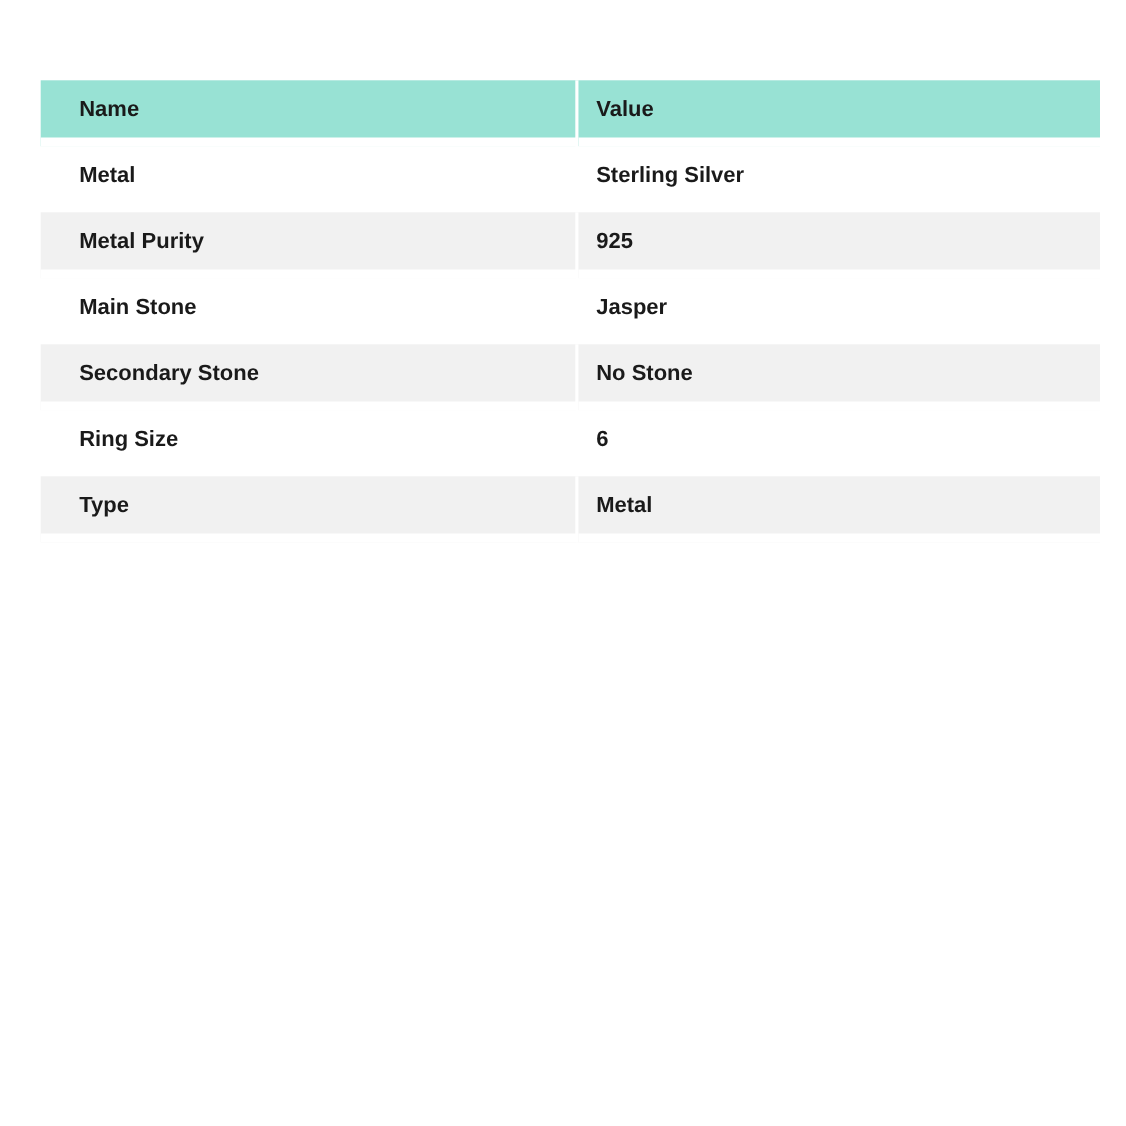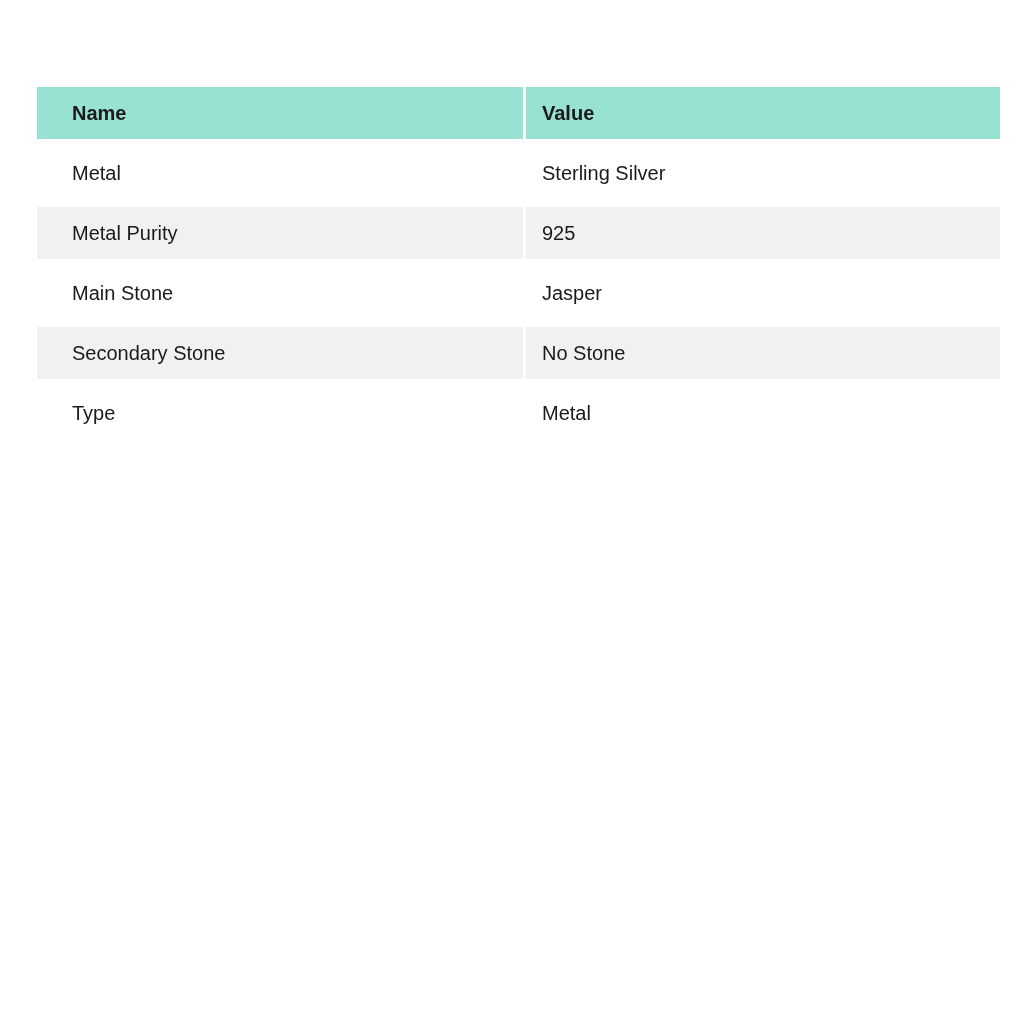--- a/index.html
+++ b/index.html
@@ -20,21 +20,21 @@
   .page{
     position:relative;
     width:1024px;
     height:1024px;
     background:#ffffff;
     overflow:hidden;
   }
   table.attr-table{
     position:absolute;
     left:37px;
-    top:87px;
+    top:73px;
     width:963px;
     border-collapse:separate;
     border-spacing:0;
     table-layout:fixed;
   }
   col.c-name{width:489px;}
   col.c-value{width:474px;}
   th,td{
     height:50px;
     vertical-align:middle;
@@ -49,21 +49,21 @@
     border-right:3px solid var(--divider);
   }
   th:last-child,td:last-child{
     padding-left:16px;
   }
   thead th{
     background:var(--header-bg);
     font-weight:600;
   }
   tbody td{
-    font-weight:400;
+    font-weight:700;
     background:#ffffff;
   }
   tbody tr:nth-child(even) td{
     background:var(--stripe-bg);
   }
 </style>
 </head>
 <body>
 
 <div class="page">
@@ -89,18 +89,22 @@
         </tr>
         <tr>
           <td>Main Stone</td>
           <td>Jasper</td>
         </tr>
         <tr>
           <td>Secondary Stone</td>
           <td>No Stone</td>
         </tr>
         <tr>
+          <td>Ring Size</td>
+          <td>6</td>
+        </tr>
+        <tr>
           <td>Type</td>
           <td>Metal</td>
         </tr>
       </tbody>
   </table>
 </div>
 
 </body></html>

